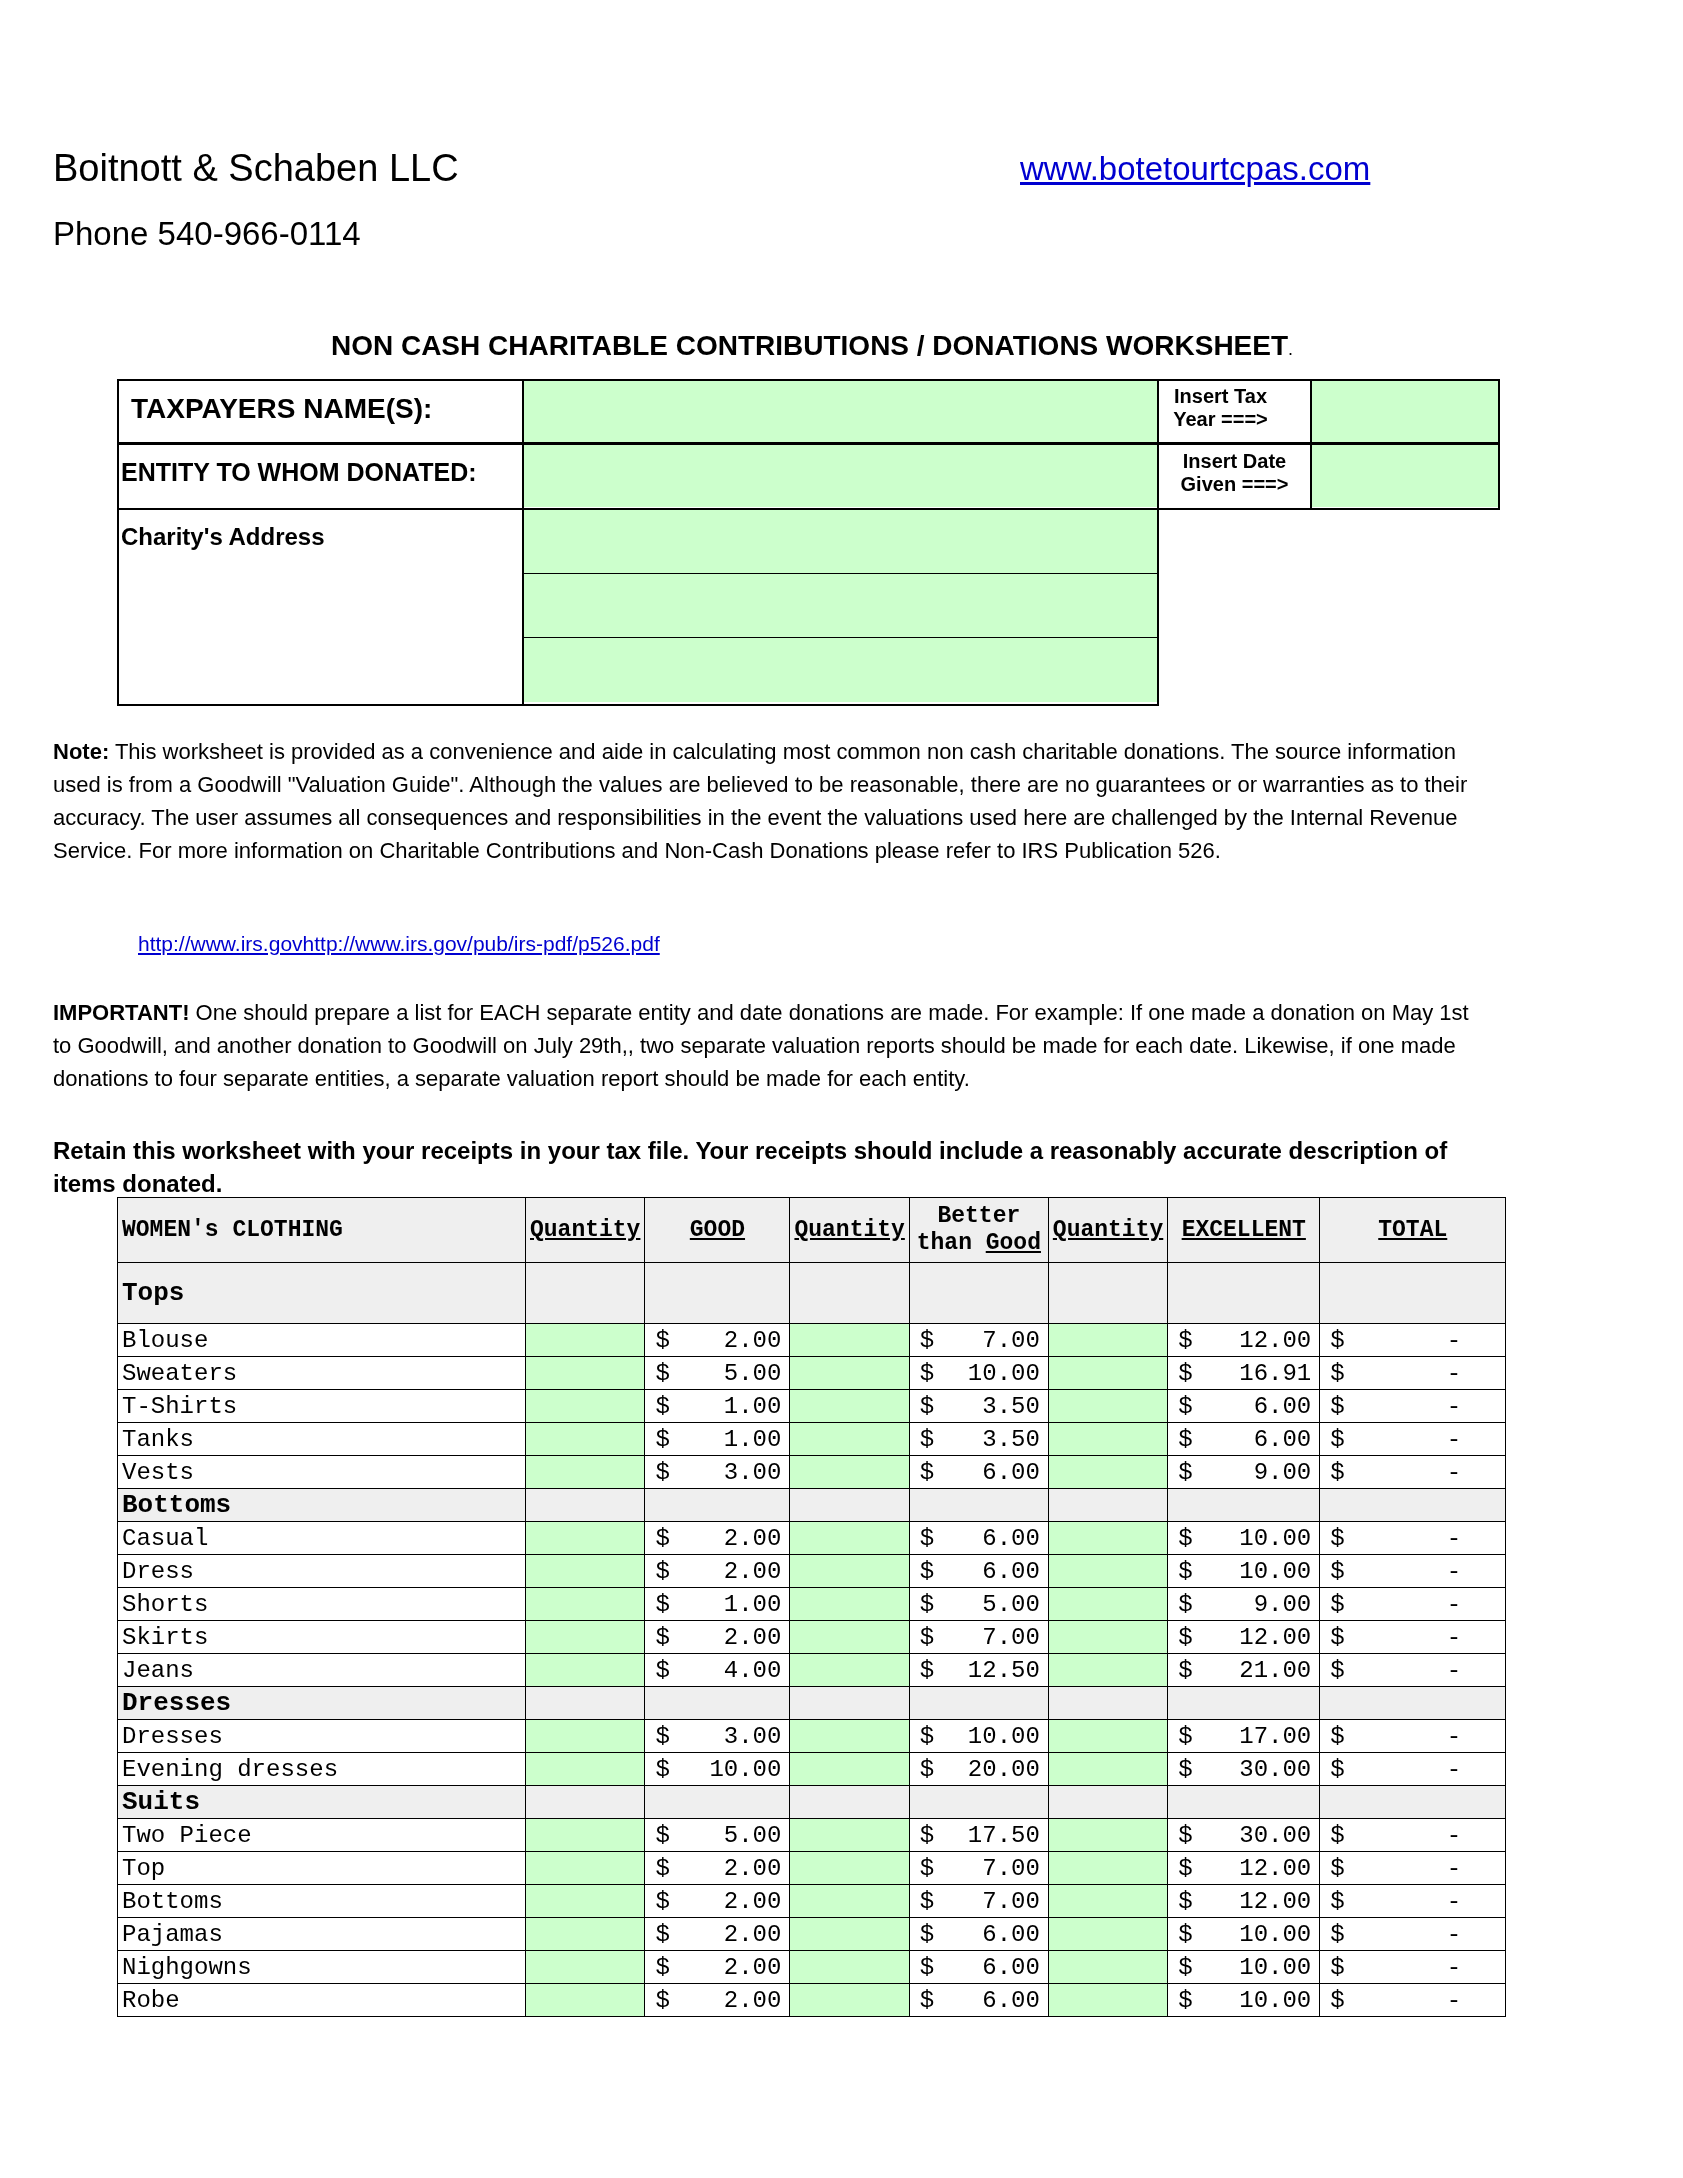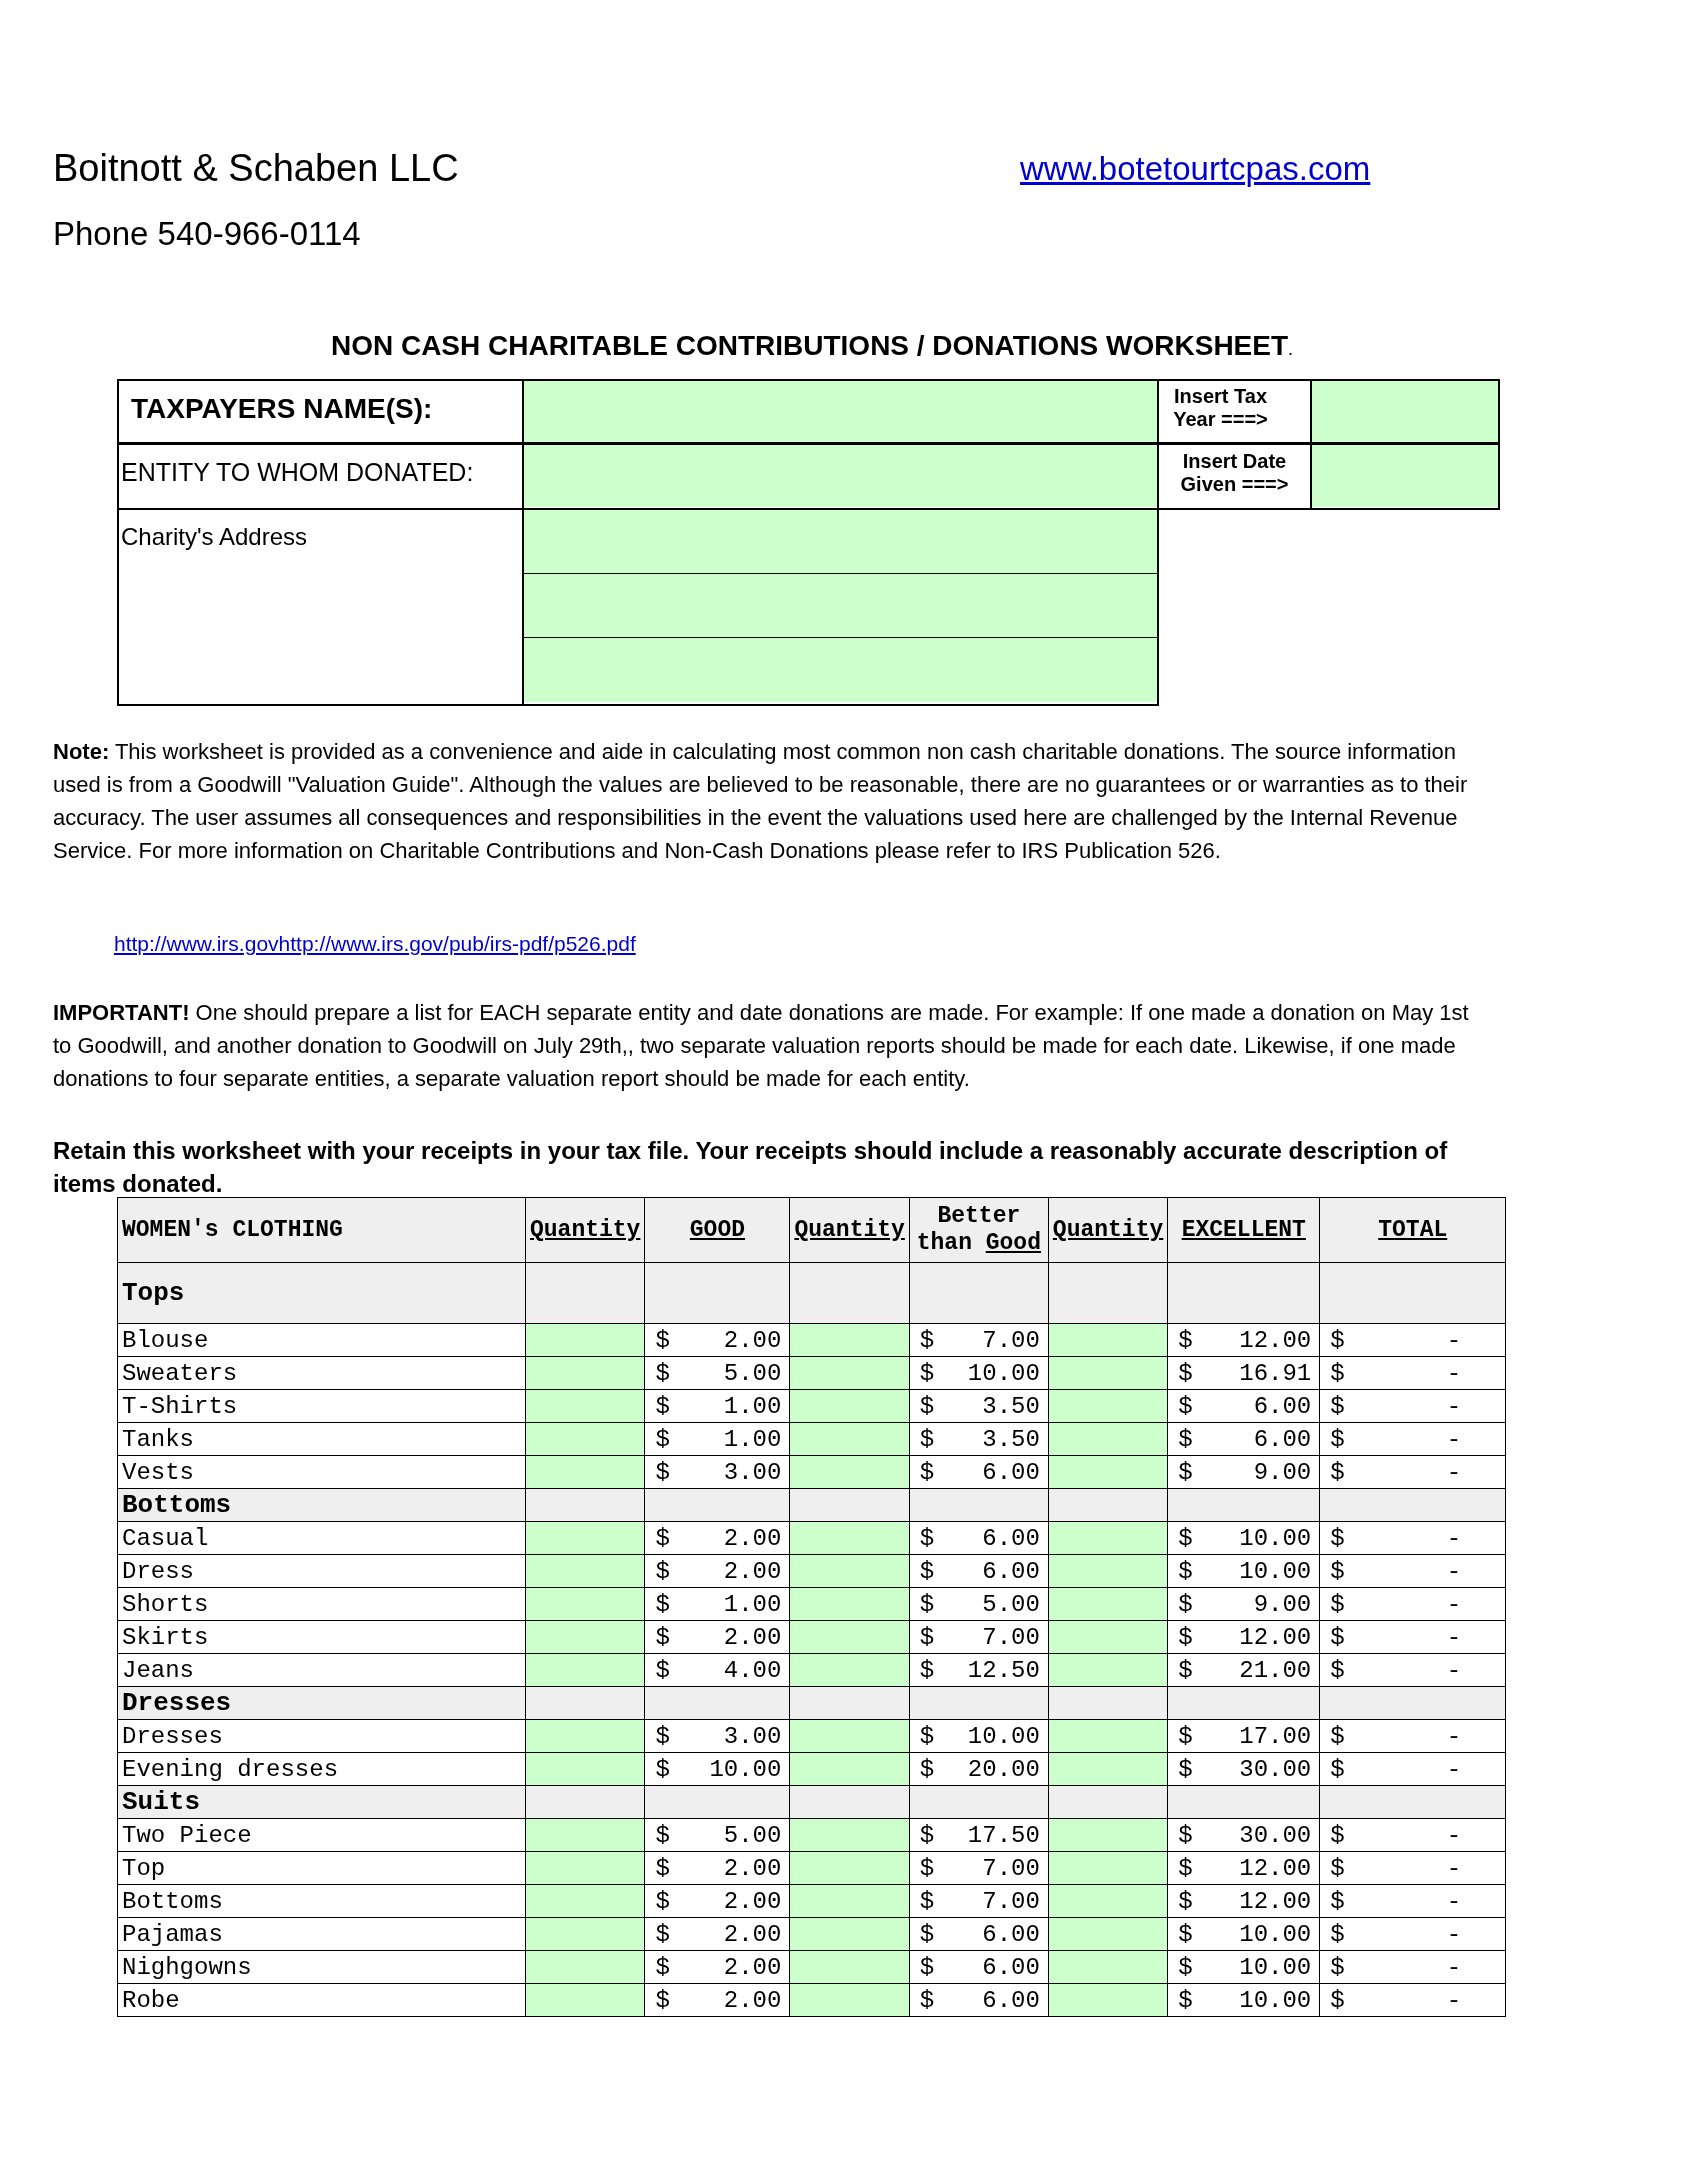--- a/index.html
+++ b/index.html
@@ -9,21 +9,21 @@
   .phone { left:53px; top:215px; font-size:33px; }
   .website { left:1020px; top:150px; font-size:33px; color:#0000d0; text-decoration:underline; }
   .title { left:0; width:1624px; top:330px; text-align:center; font-size:28px; font-weight:bold; }
   .title .dot { font-weight:normal; font-size:18px; }
 
   
   .info { left:117px; top:379px; width:1383px; height:327px; }
   .info .cell { position:absolute; box-sizing:border-box; }
   .green { background:#ccffcc; }
   .lbl-big { font-size:28px; font-weight:bold; }
-  .lbl-med { font-size:25px; font-weight:normal; }
+  .lbl-med { font-size:25px; font-weight:bold; }
   .lbl-sm { font-size:20px; font-weight:bold; text-align:center; line-height:23px; }
 
   .note { left:53px; width:1426px; font-size:22px; line-height:33px; }
   .link { color:#0000d0; text-decoration:underline; }
   .retain { left:53px; top:1134px; width:1426px; font-size:24px; font-weight:bold; line-height:33px; }
 
   
   .ct { position:absolute; left:117px; top:1197px; border-collapse:collapse; font-family:Liberation Mono, monospace; table-layout:fixed; }
   .ct td { border:1.5px solid #000; padding:0 4px; box-sizing:border-box; height:33px; font-size:24px; white-space:nowrap; overflow:hidden; }
   .ct tr.hdr td { height:65px; background:#efefef; font-weight:bold; font-size:23px; text-align:center; }
@@ -74,21 +74,21 @@
   <div class="cell green" style="left:1195px;top:66px;width:186px;height:62px;"></div>
 
   <div class="cell lbl-med" style="left:4px;top:144px;font-size:24px;">Charity's Address</div>
   <div class="cell green" style="left:407px;top:131px;width:633px;height:64px;border-bottom:1.5px solid #000;"></div>
   <div class="cell green" style="left:407px;top:195px;width:633px;height:64px;border-bottom:1.5px solid #000;"></div>
   <div class="cell green" style="left:407px;top:259px;width:633px;height:64px;"></div>
 </div>
 
 <div class="abs note" style="top:735px;"><b>Note:</b><span> This worksheet is provided as a convenience and aide in calculating most common non cash charitable donations.  The source information used is from a Goodwill "Valuation Guide".  Although the values are believed to be reasonable, there are no guarantees or  or warranties as to their accuracy. The user assumes all consequences and responsibilities in the event the valuations used here are challenged by the Internal Revenue Service.  For more information on Charitable Contributions and Non-Cash Donations please refer to IRS Publication 526.</span></div>
 
-<a class="abs link" style="left:114px;top:932px;font-size:21px;">http://www.irs.govhttp://www.irs.gov/pub/irs-pdf/p526.pdf</a>
+<a class="abs link" style="left:138px;top:932px;font-size:21px;">http://www.irs.govhttp://www.irs.gov/pub/irs-pdf/p526.pdf</a>
 
 <div class="abs note" style="top:996px;"><b>IMPORTANT!</b><span> One should prepare a list for EACH separate entity and date donations are made. For example: If one made a donation on May 1st to Goodwill, and another donation to Goodwill on July 29th,, two separate valuation reports should be made for each date.  Likewise, if one made donations to four separate entities, a separate valuation report should be made for each entity.</span></div>
 
 <div class="abs retain">Retain this worksheet with your receipts in your tax file. Your receipts should include a reasonably accurate description of items donated.</div>
 
 <table class="ct" id="clothing-table">
   <colgroup>
     <col style="width:408px">
       <col style="width:116px">
       <col style="width:145px">

